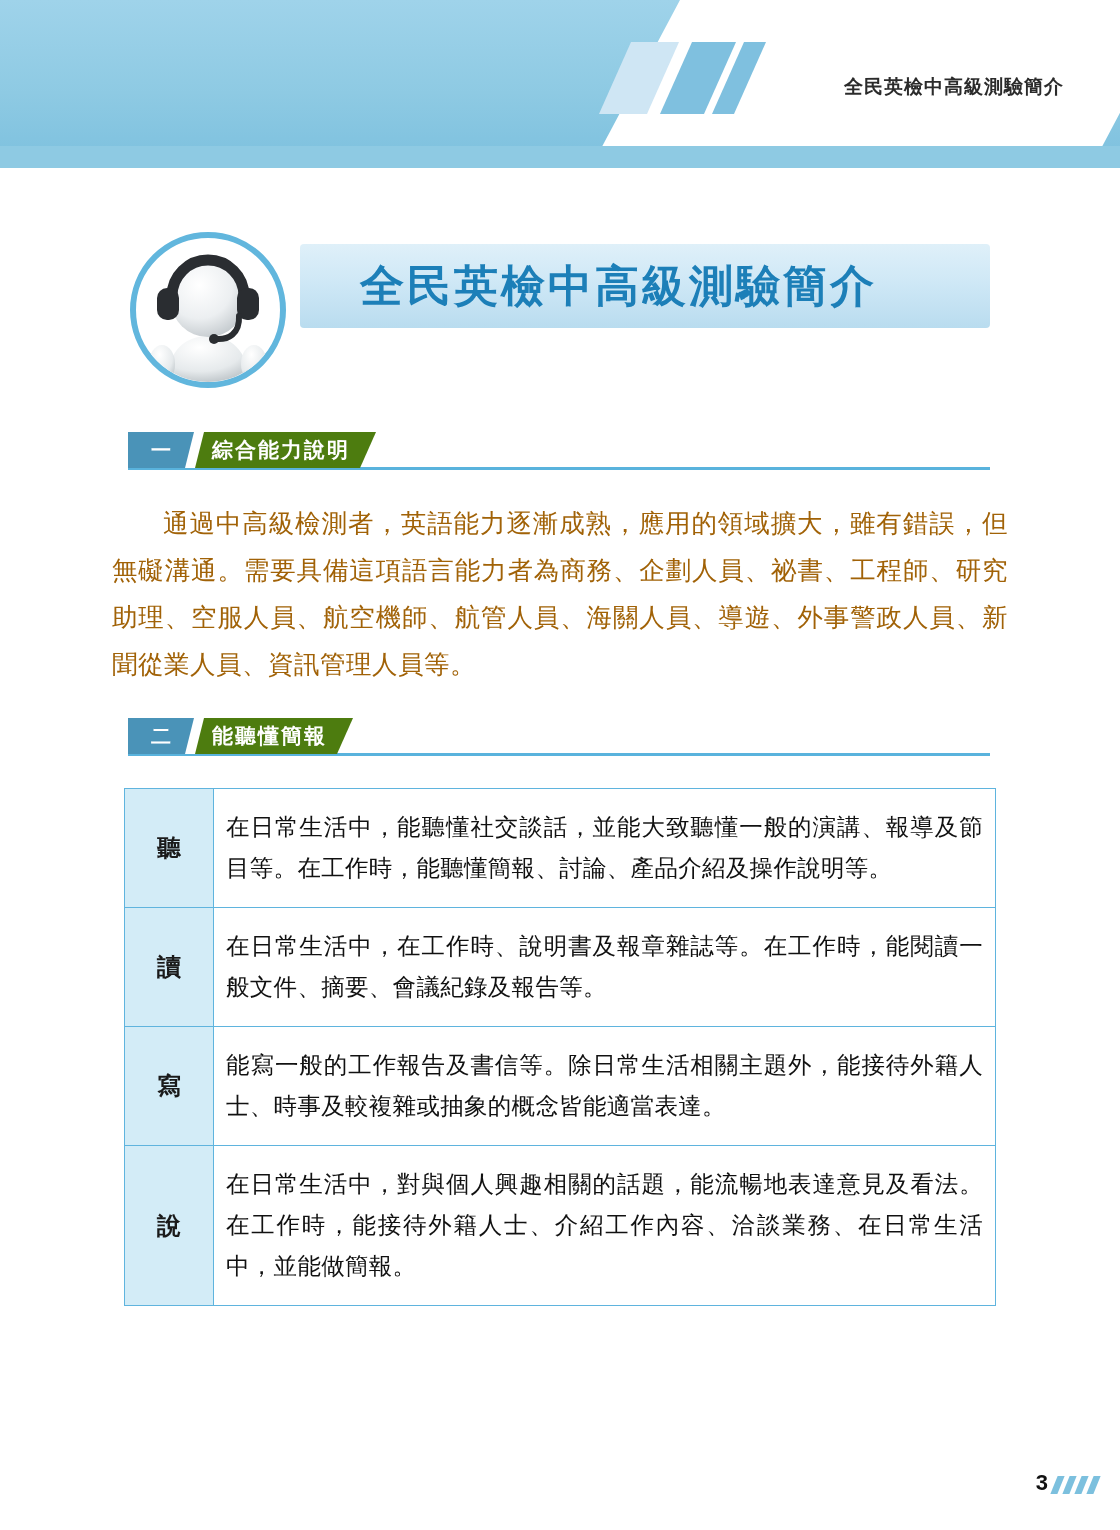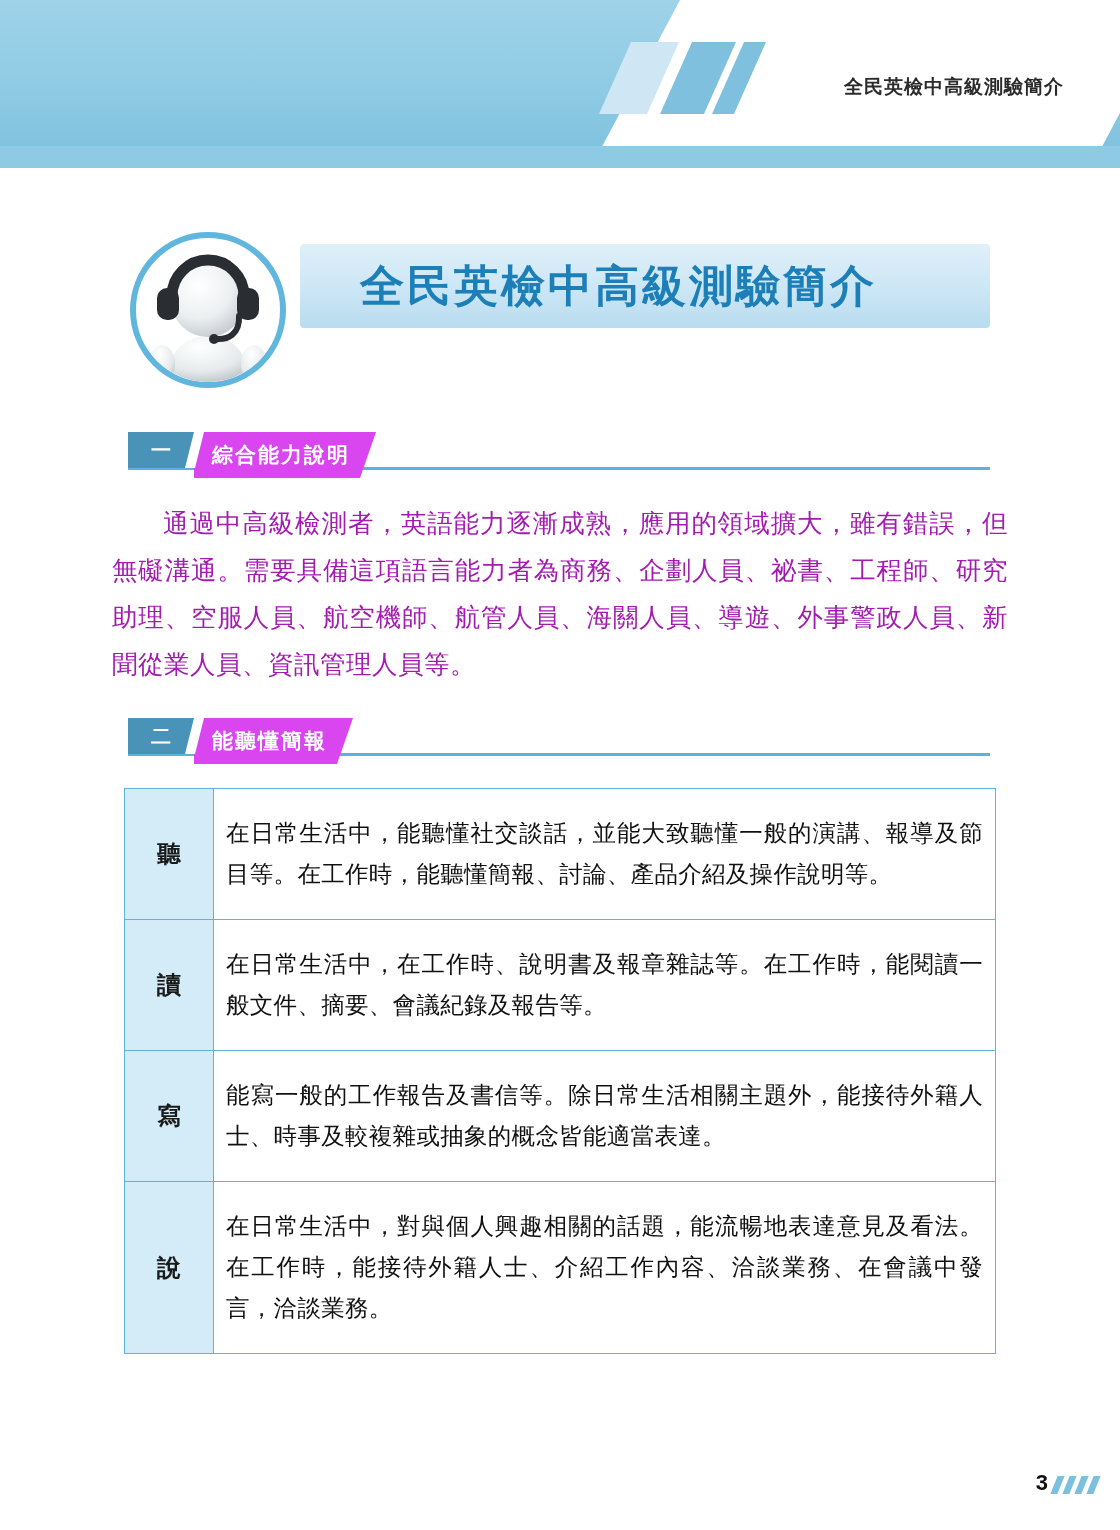--- a/index.html
+++ b/index.html
@@ -134,23 +134,23 @@
     font-size: 20px;
     font-weight: bold;
     display: flex;
     align-items: center;
     justify-content: center;
   }
   .sh-label {
     position: absolute;
     left: 66px;
     top: 0;
-    height: 46px;
+    height: 36px;
     padding: 0 26px 0 18px;
-    background: #d946ef;
+    background: #4d7c0f;
     color: #ffffff;
     font-family: "Liberation Sans", "DejaVu Sans", sans-serif;
     font-size: 21px;
     font-weight: bold;
     letter-spacing: 2px;
     display: flex;
     align-items: center;
     clip-path: polygon(0 0, 100% 0, calc(100% - 16px) 100%, 0 100%);
   }
   .sh-notch {
@@ -164,39 +164,39 @@
     transform-origin: top left;
   }
 
   
   .body-para {
     position: absolute;
     left: 112px;
     width: 896px;
     font-size: 25.5px;
     line-height: 47px;
-    color: #a21caf;
+    color: #a16207;
     text-align: justify;
     text-indent: 2em;
     letter-spacing: 0.5px;
   }
 
   
   .ability-table {
     position: absolute;
     left: 124px;
     top: 788px;
     width: 872px;
     border-collapse: collapse;
     table-layout: fixed;
   }
   .ability-table td {
     border: 1px solid #5fb4de;
     vertical-align: middle;
-    padding: 24px 12px;
+    padding: 18px 12px;
   }
   .ability-table td.skill {
     width: 80px;
     background: #d3ecf7;
     text-align: center;
     font-size: 24px;
     font-weight: bold;
     color: #1a1a1a;
     padding: 10px 4px;
   }
@@ -312,21 +312,21 @@
     <tr>
       <td class="skill">讀</td>
       <td class="desc">在日常生活中，在工作時、說明書及報章雜誌等。在工作時，能閱讀一般文件、摘要、會議紀錄及報告等。</td>
     </tr>
     <tr>
       <td class="skill">寫</td>
       <td class="desc">能寫一般的工作報告及書信等。除日常生活相關主題外，能接待外籍人士、時事及較複雜或抽象的概念皆能適當表達。</td>
     </tr>
     <tr>
       <td class="skill">說</td>
-      <td class="desc">在日常生活中，對與個人興趣相關的話題，能流暢地表達意見及看法。在工作時，能接待外籍人士、介紹工作內容、洽談業務、在會議中發言，洽談業務。</td>
+      <td class="desc">在日常生活中，對與個人興趣相關的話題，能流暢地表達意見及看法。在工作時，能接待外籍人士、介紹工作內容、洽談業務、在日常生活中，並能做簡報。</td>
     </tr>
   </tbody>
 </table>
 
 <div class="footer-page-num">3</div>
 <div class="footer-stripes">
   <span></span>
     <span></span>
     <span></span>
     <span></span>

